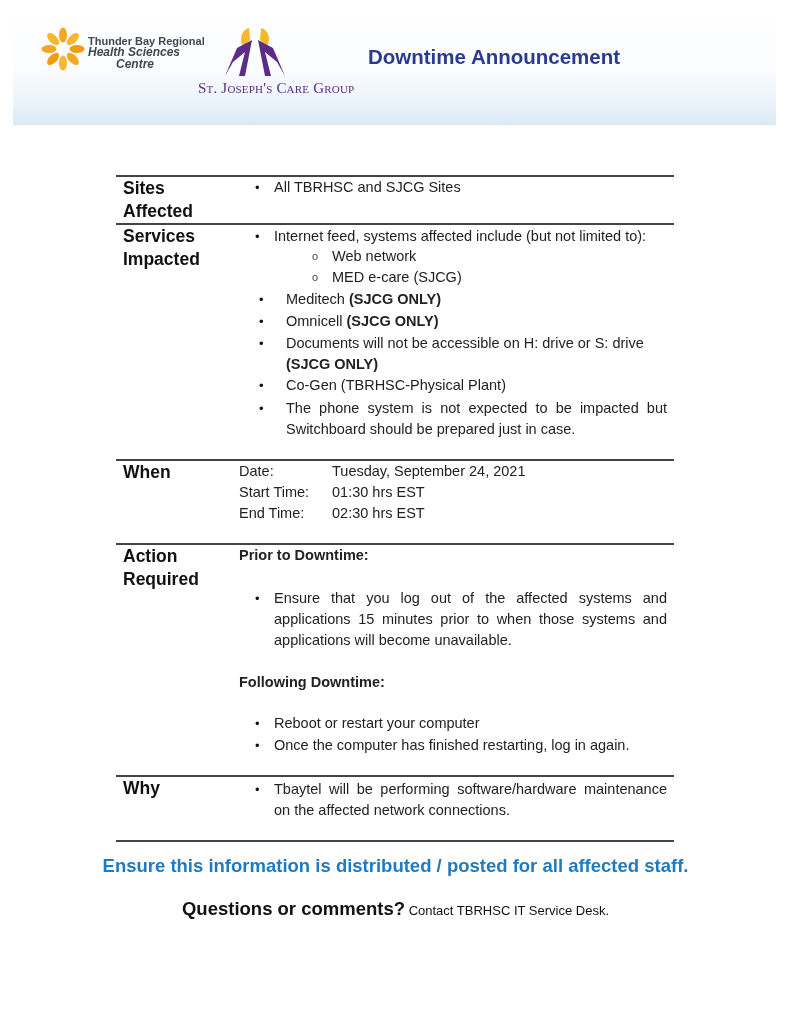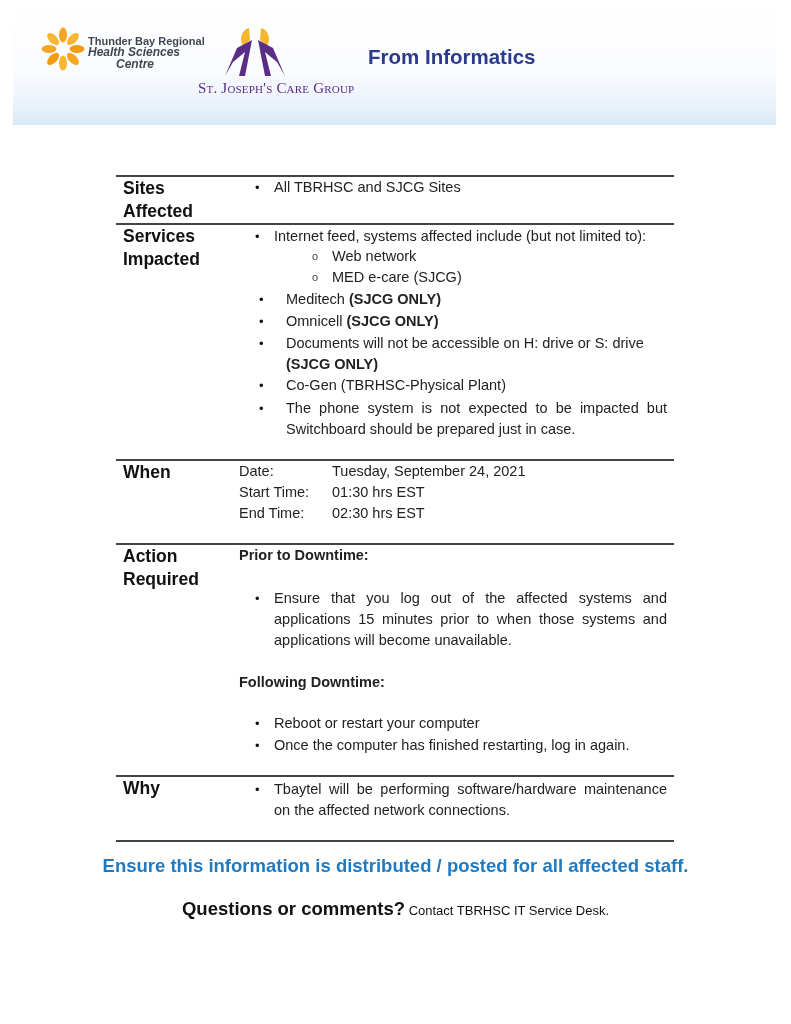--- a/index.html
+++ b/index.html
@@ -65,21 +65,21 @@
     <path d="M30 2 C22 4 20 14 24 20 L31 14 Z" fill="#f5b72b"></path>
     <path d="M42 2 C50 4 52 14 48 20 L41 14 Z" fill="#f5b72b"></path>
     <path d="M6 50 L18 22 L33 14 L26 50 L20 50 L26 26 L14 36 Z" fill="#5b2d86"></path>
     <path d="M66 50 L54 22 L39 14 L46 50 L52 50 L46 26 L58 36 Z" fill="#5b2d86"></path>
     <path d="M33 16 L36 10 L39 16 L36 50 Z" fill="#5b2d86" opacity="0.0"></path>
   </svg>
   <span class="l2-text">St. Joseph's Care Group</span>
 </div>
 
 <div class="title">
-  <div>From Informatics</div>
+  <div>Downtime Announcement</div>
 </div>
 
 <div class="hr" style="top:175px"></div>
 <div class="hr" style="top:223px"></div>
 <div class="hr" style="top:459px"></div>
 <div class="hr" style="top:543px"></div>
 <div class="hr" style="top:775px"></div>
 <div class="hr" style="top:840px"></div>
 
 <div class="label" style="top:177px">

